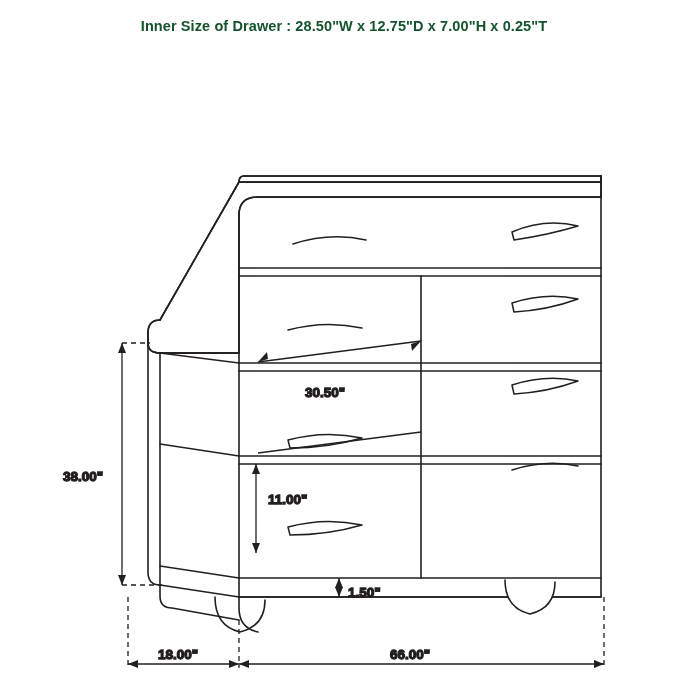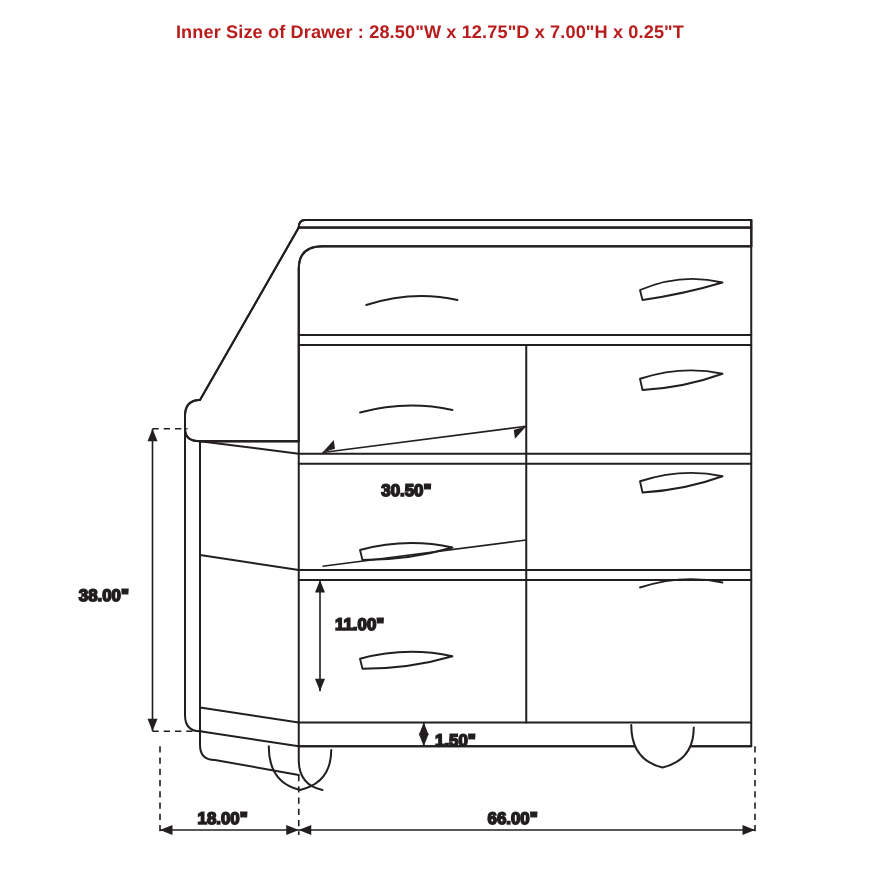--- a/index.html
+++ b/index.html
@@ -20,21 +20,21 @@
     height: 700px;
   }
   #title {
     position: absolute;
     left: 0;
     top: 18px;
     width: 688px;
     text-align: center;
     font-size: 14.5px;
     font-weight: bold;
-    color: #b91c1c;
+    color: #14532d;
     letter-spacing: 0.1px;
   }
   svg#drawing {
     position: absolute;
     left: 0;
     top: 0;
     width: 700px;
     height: 700px;
   }
   .dim-label {

